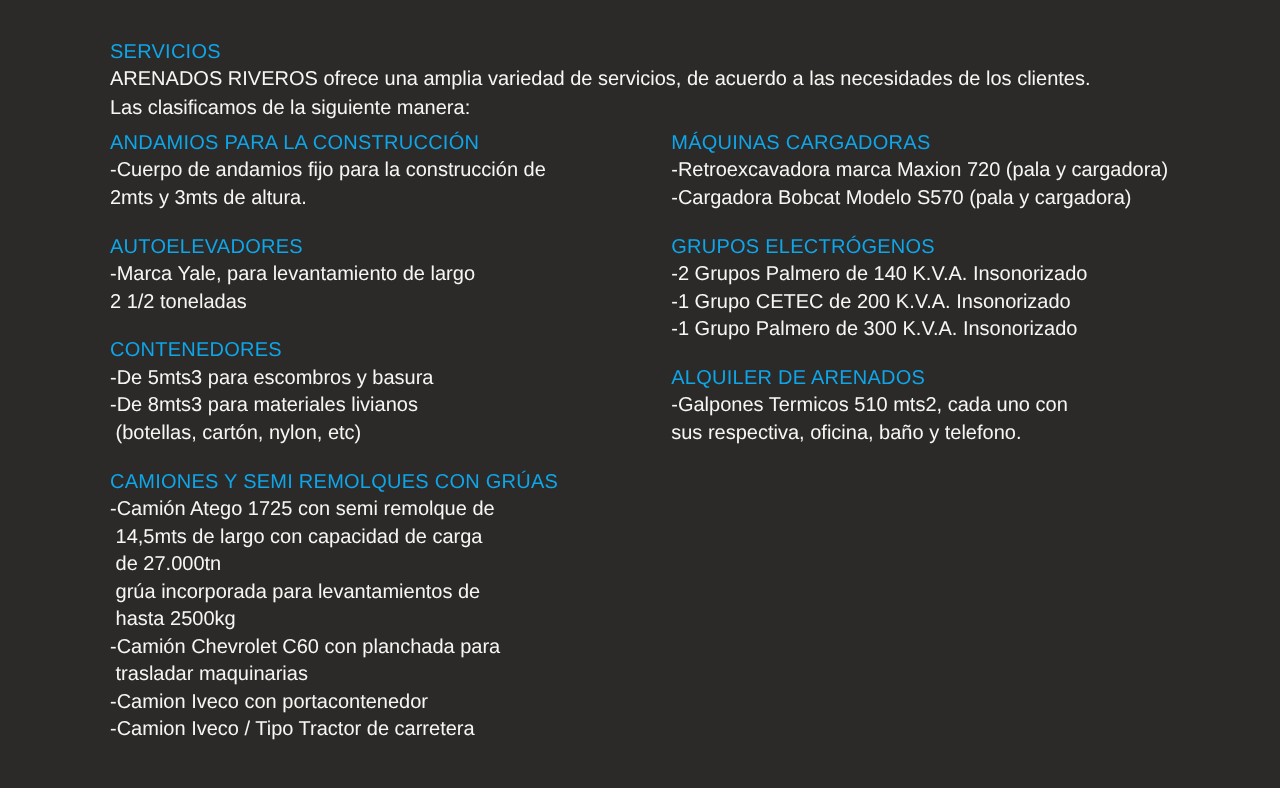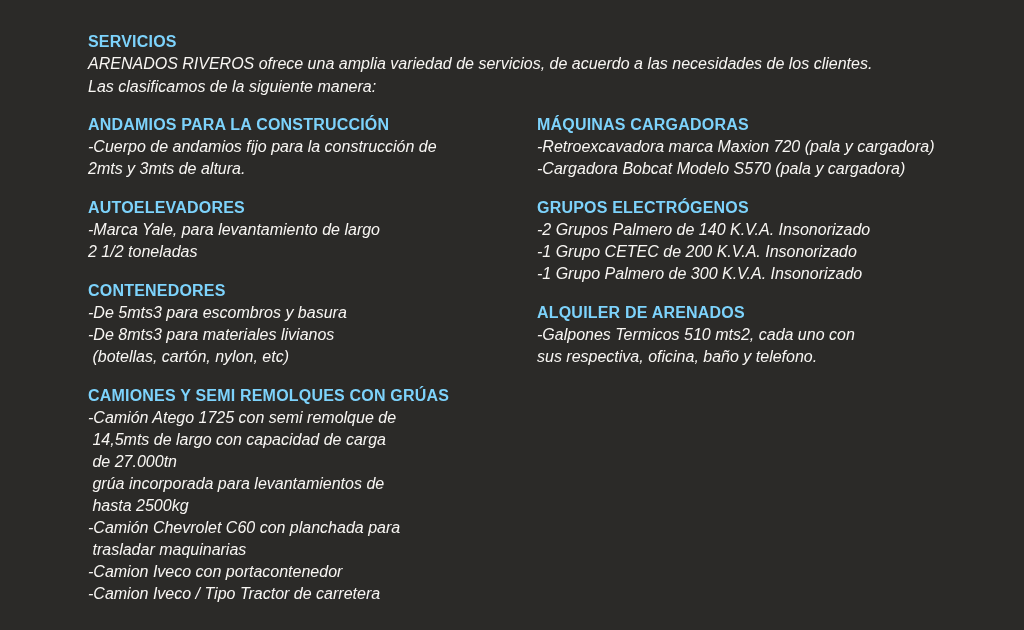--- a/index.html
+++ b/index.html
@@ -6,32 +6,31 @@
   html, body { width: 1024px; height: 630px; }
   body {
     background: #2b2a28;
     color: #f8f6f3;
     font-family: "Liberation Sans", sans-serif;
     font-size: 16px;
     overflow: hidden;
   }
   .page { padding: 30px 20px 0 88px; width: 1024px; height: 630px; }
   .heading {
-    font-weight: bold;
-    color: #7dd3fc;
+    font-weight: normal;
+    color: #0ea5e9;
     line-height: 23px;
     letter-spacing: 0.2px;
   }
   .line {
     line-height: 22px;
     white-space: pre-wrap;
-    font-style: italic;
   }
   .header .line { line-height: 22.5px; white-space: normal; }
-  .columns { display: flex; margin-top: 15px; align-items: flex-start; }
+  .columns { display: flex; margin-top: 5px; align-items: flex-start; }
   .col-left { flex: 0 0 449px; width: 449px; }
   .col-right { flex: 1; }
   .section { margin-top: 16px; }
   .section:first-child { margin-top: 0; }
 </style>
 </head>
 <body>
 
 <div class="page">
 

